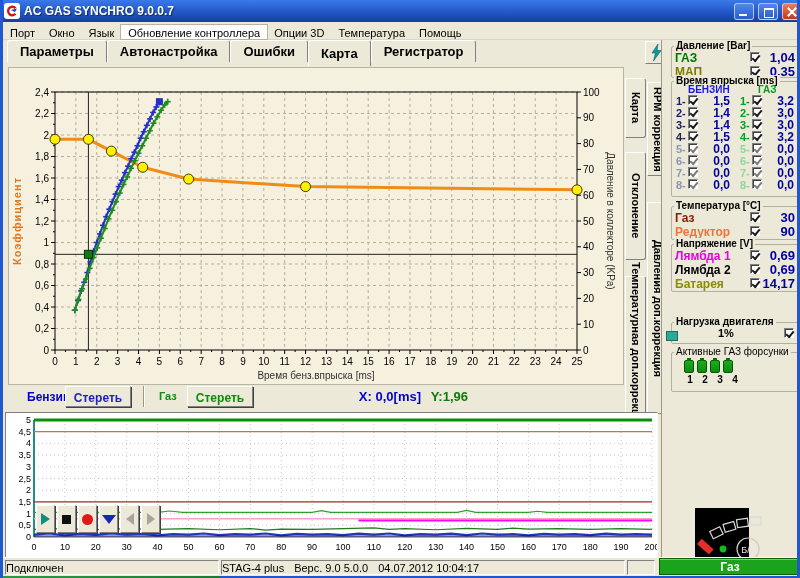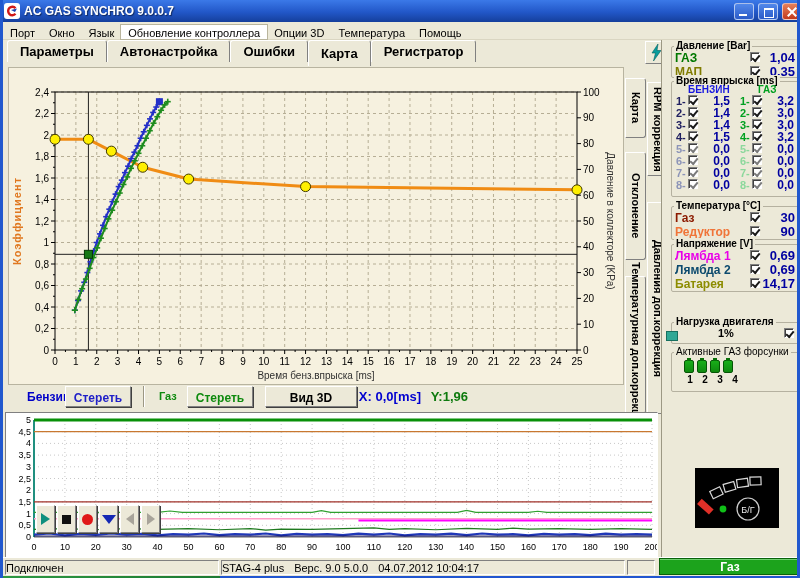--- a/index.html
+++ b/index.html
@@ -73,21 +73,21 @@
 .inj-v{position:absolute;top:-1px;font-size:12px;color:#0000A0;text-align:right;width:26px}
 .injector{width:10px;height:13px;background:linear-gradient(180deg,#19AE19,#0F8A0F);border:1px solid #055505;border-radius:2px;position:relative}
 .injector::after{content:"";position:absolute;left:2px;top:-3px;width:4px;height:3px;background:#077007}
 .load-chunk{position:absolute;width:12px;height:10px;background:#2FA895;border:1px solid #17705F}
 
 .statusbar{position:absolute;left:0;top:557px;width:100%;height:19px;background:#ECE9D8;border-top:1px solid #fff;font-size:11px}
 .s-panel{position:absolute;top:2px;height:15px;border:1px solid #808080;border-bottom-color:#fff;border-right-color:#fff;display:flex;align-items:center;justify-content:flex-start;gap:10px;white-space:nowrap}
 .gas-banner{position:absolute;left:656px;top:558px;width:142px;height:17px;background:#1CA31C;border:1px solid #0A610A;box-shadow:inset 0 1px 0 #6FD06F;color:#fff;font-weight:bold;font-size:12px;text-align:center;padding-top:1px}
 .bottom-strip{position:absolute;left:-3px;top:576px;width:806px;height:2px;background:#2156D0}
 .bottom-strip .g{position:absolute;left:0;top:0;width:220px;height:2px;background:linear-gradient(90deg,#2E9A44,#1C7A32)}
-.gauge-box{position:absolute;left:692px;top:468px;width:84px;height:60px;background:#000}
+.gauge-box{position:absolute;left:692px;top:508px;width:54px;height:60px;background:#000}
 text{font-family:"Liberation Sans",sans-serif}
 </style>
 </head>
 <body>
 
 <div id="window">
 
   <div class="titlebar">
     <span class="app-icon">
       <svg width="12" height="12" viewBox="0 0 12 12">
@@ -436,21 +436,20 @@
       <div class="vtab" style="left: 644px; top: 82px; width: 21px; height: 94px;">RPM коррекция</div>
       <div class="vtab" style="left: 644px; top: 202px; width: 21px; height: 212px;">Давления доп.коррекция</div>
     </div>
 
   <div class="controls">
     <span class="ctl-label" style="left:24px;color:#0000C8">Бензин</span>
     <button class="xp-btn" style="left:62px;width:66px;color:#2020C8">Стереть</button>
     <span class="vsep" style="left:140px"></span>
     <span class="ctl-label" style="left:156px;color:#0E8A0E;font-size:11px">Газ</span>
     <button class="xp-btn" style="left:184px;width:66px;color:#0E8A0E">Стереть</button>
-    <button class="xp-btn" style="left:262px;width:92px;color:#000">Вид 3D</button>
     <span class="coords">
       <span style="color:#0000D0">X:</span>
       <span style="color:#0000D0">0,0[ms]</span>
       <span style="color:#0E7A0E;margin-left:6px">Y:</span><span style="color:#0E7A0E">1,96</span>
     </span>
   </div>
 
   <div class="recorder">
     <svg id="rec-chart" width="651" height="144">
         <text x="25" y="127" text-anchor="end" font-size="9">0</text>
@@ -655,21 +654,21 @@
     </div>
     <div class="group" style="top:204px;height:48px">
       <span class="gtitle">Напряжение [V]</span>
       <div id="voltage-rows" style="margin-top:4px">
           <div class="prow">
             <span class="plabel" style="color: rgb(232, 0, 232);">Лямбда 1</span>
             <span class="cb" style="left: 76px;"></span>
             <span class="pval">0,69</span>
           </div>
           <div class="prow">
-            <span class="plabel" style="color: #0c4a6e;">Лямбда 2</span>
+            <span class="plabel" style="color: #000000;">Лямбда 2</span>
             <span class="cb" style="left: 76px;"></span>
             <span class="pval">0,69</span>
           </div>
           <div class="prow">
             <span class="plabel" style="color: rgb(140, 140, 0);">Батарея</span>
             <span class="cb" style="left: 76px;"></span>
             <span class="pval">14,17</span>
           </div>
         </div>
     </div>

